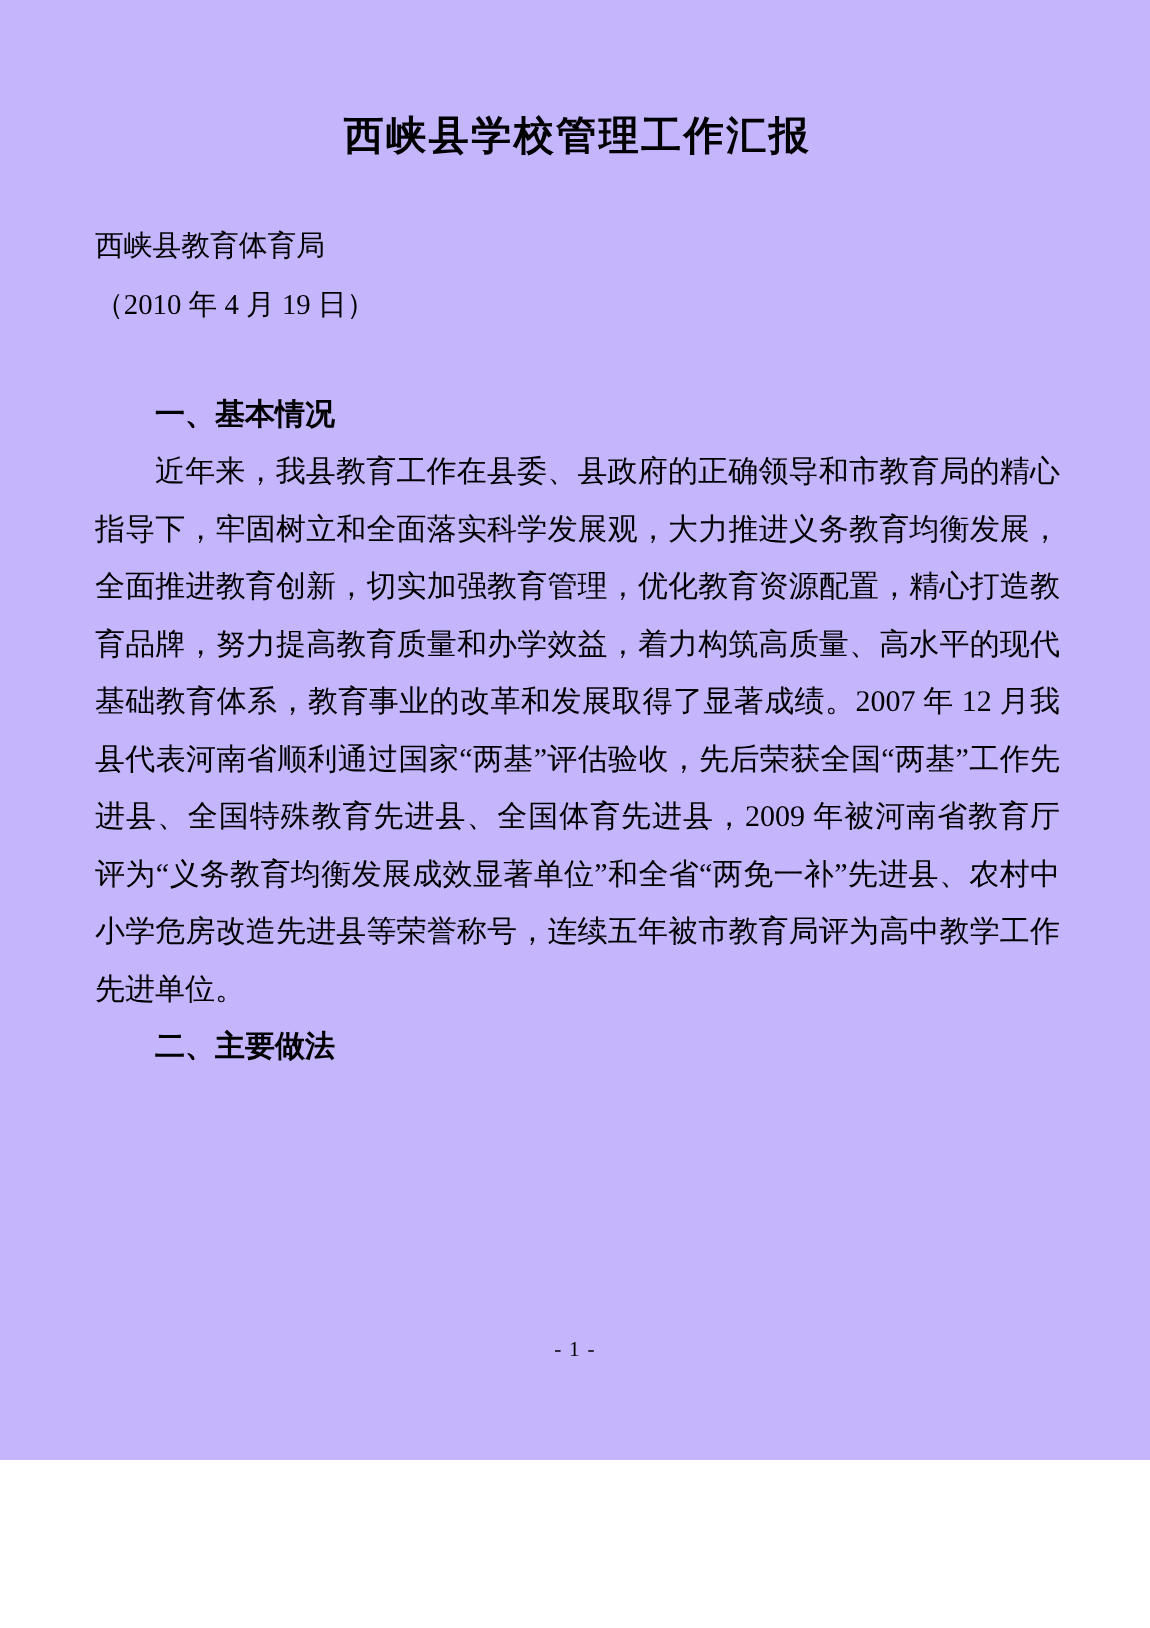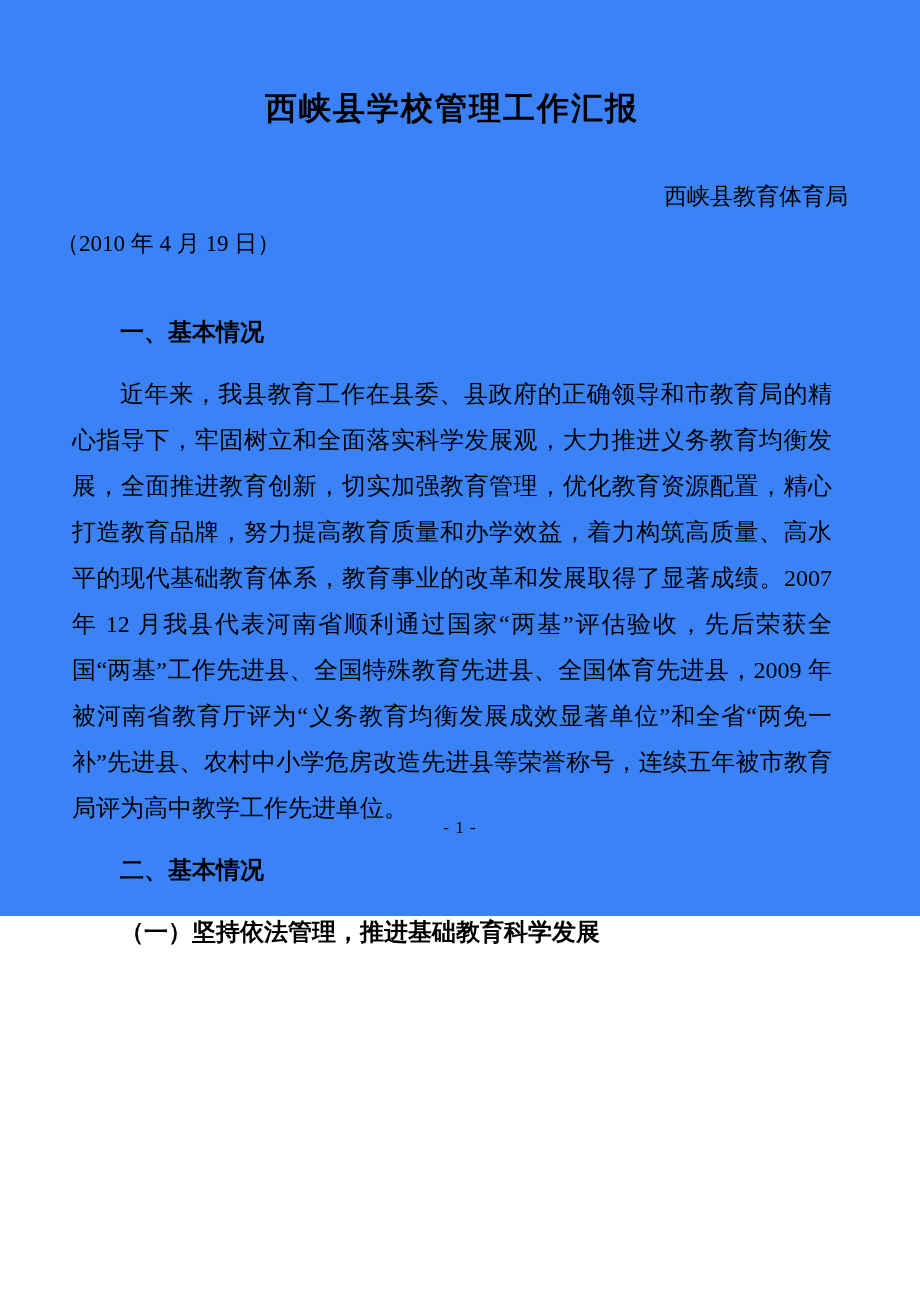--- a/index.html
+++ b/index.html
@@ -10,48 +10,48 @@
   body {
     width: 920px;
     height: 1302px;
     font-family: "Liberation Serif", "DejaVu Serif", serif;
     color: #000000;
     overflow: hidden;
   }
   .page {
     position: relative;
     width: 920px;
-    height: 916px;
+    height: 1168px;
     box-sizing: border-box;
-    background: #3b82f6;
-    padding: 88px 72px 0 56px;
+    background: #c4b5fd;
+    padding: 88px 72px 0 76px;
   }
   .doc-title {
     margin: 0 0 52px 0;
     text-align: center;
     font-size: 32px;
     font-weight: bold;
     letter-spacing: 2px;
     line-height: 1.3;
   }
   .doc-byline {
     margin: 0 0 18px 0;
-    text-align: right;
+    text-align: left;
     font-size: 23px;
     line-height: 1.3;
   }
   .doc-dateline {
     margin: 0 0 50px 0;
     font-size: 23px;
     line-height: 1.3;
   }
   .body-text p,
   .body-text h2,
   .body-text h3 {
-    margin: 16px;
+    margin: 0;
     font-size: 24px;
     line-height: 46px;
     text-indent: 2em;
     text-align: justify;
     text-justify: inter-ideograph;
     font-weight: normal;
   }
   .body-text h2,
   .body-text h3 {
     font-weight: bold;
@@ -77,21 +77,20 @@
 
   <p class="doc-dateline">（2010 年 4 月 19 日）</p>
 
   <div class="body-text">
 
     <h2>一、基本情况</h2>
 
 
     <p>近年来，我县教育工作在县委、县政府的正确领导和市教育局的精心指导下，牢固树立和全面落实科学发展观，大力推进义务教育均衡发展，全面推进教育创新，切实加强教育管理，优化教育资源配置，精心打造教育品牌，努力提高教育质量和办学效益，着力构筑高质量、高水平的现代基础教育体系，教育事业的改革和发展取得了显著成绩。2007 年 12 月我县代表河南省顺利通过国家“两基”评估验收，先后荣获全国“两基”工作先进县、全国特殊教育先进县、全国体育先进县，2009 年被河南省教育厅评为“义务教育均衡发展成效显著单位”和全省“两免一补”先进县、农村中小学危房改造先进县等荣誉称号，连续五年被市教育局评为高中教学工作先进单位。</p>
 
-    <h2>二、基本情况</h2>
+    <h2>二、主要做法</h2>
 
-    <h3>（一）坚持依法管理，推进基础教育科学发展</h3>
 
   </div>
 
   <div class="page-footer">- 1 -</div>
 
 </div>
 
 </body></html>

